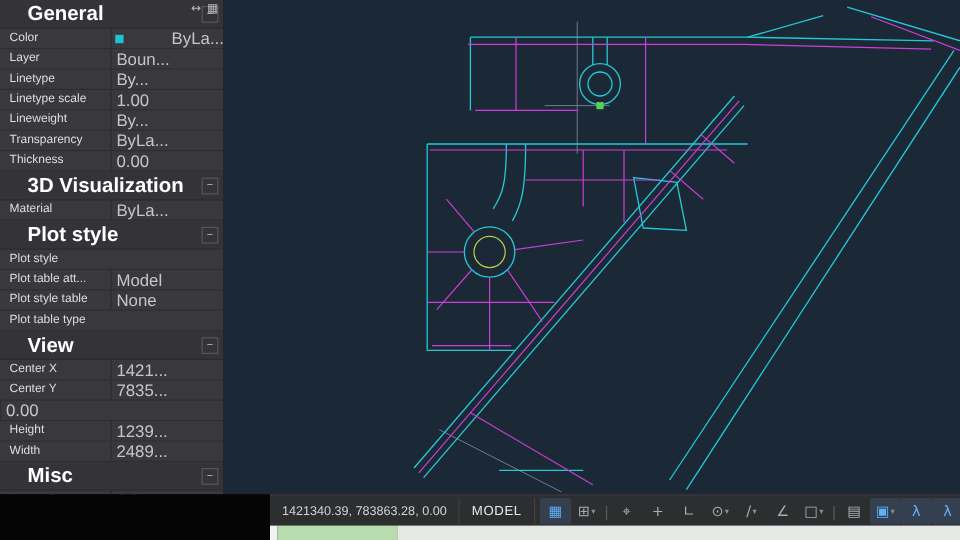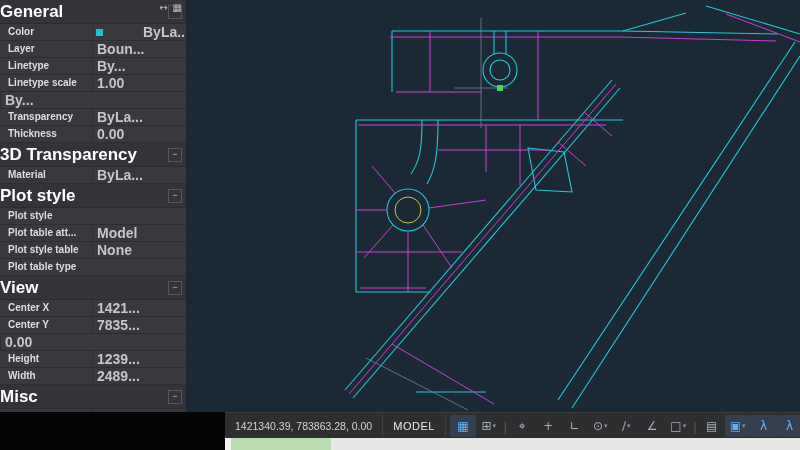--- a/index.html
+++ b/index.html
@@ -6,25 +6,25 @@
   .screen{position:relative;width:800px;height:450px;overflow:hidden;background:#0a0a0a;
           font-family:"Liberation Sans",sans-serif;}
 
   
   .palette{position:absolute;left:0;top:0;width:186px;height:412px;background:#39393d;
            overflow:hidden;border-right:1px solid #222;}
   .pal-toolbar{position:absolute;right:4px;top:3px;display:flex;gap:5px;z-index:5;}
   .pal-toolbar span{color:#b9babd;font-size:10px;font-family:"DejaVu Sans",sans-serif;line-height:10px;}
   .pal-header{height:23px;line-height:23px;background:#343438;display:flex;align-items:center;
               border-bottom:1px solid #2c2c30;position:relative;}
-  .pal-header-title{color:#ffffff;font-weight:bold;font-size:17px;padding-left:0;white-space:nowrap;
+  .pal-header-title{color:#ffffff;font-weight:bold;font-size:17px;padding-left:23px;white-space:nowrap;
                     overflow:hidden;flex:1;}
   .pal-collapse{width:12px;height:12px;margin-right:4px;border:1px solid #55565a;color:#c2c3c6;
                 font-size:9px;line-height:11px;text-align:center;flex:none;}
-  .pal-row{display:grid;grid-template-columns:92px 1fr;height:16px;border-bottom:1px solid rgba(0,0,0,.18);font-weight:bold;}
+  .pal-row{display:grid;grid-template-columns:92px 1fr;height:16px;border-bottom:1px solid rgba(0,0,0,.18);}
   .pal-label{color:#dededf;font-size:10px;line-height:16px;padding-left:8px;white-space:nowrap;
              overflow:hidden;}
   .pal-value-cell{border-left:1px solid #2e2e31;display:flex;align-items:center;overflow:hidden;gap:36px;}
   .pal-value{color:#c6c6c8;font-size:14px;line-height:16px;padding-left:4px;white-space:nowrap;
              overflow:hidden;}
   .swatch{width:7px;height:7px;margin-left:3px;flex:none;}
 
   
   .canvas{position:absolute;left:186px;top:0;width:614px;height:412px;background:var(--canvas,#1b2836);}
   .canvas svg{display:block;}
@@ -87,38 +87,39 @@
             <span class="pal-value">By...</span>
           </span>
         </div>
         <div class="pal-row">
           <span class="pal-label">Linetype scale</span>
           <span class="pal-value-cell">
             <span class="pal-value">1.00</span>
           </span>
         </div>
         <div class="pal-row">
+          <span class="pal-label">Lineweight</span>
           <span class="pal-value-cell">
             <span class="pal-value">By...</span>
           </span>
         </div>
         <div class="pal-row">
           <span class="pal-label">Transparency</span>
           <span class="pal-value-cell">
             <span class="pal-value">ByLa...</span>
           </span>
         </div>
         <div class="pal-row">
           <span class="pal-label">Thickness</span>
           <span class="pal-value-cell">
             <span class="pal-value">0.00</span>
           </span>
         </div>
         <div class="pal-header">
-          <span class="pal-header-title">3D Transparency</span>
+          <span class="pal-header-title">3D Visualization</span>
           <span class="pal-collapse">−</span>
         </div>
         <div class="pal-row">
           <span class="pal-label">Material</span>
           <span class="pal-value-cell">
             <span class="pal-value">ByLa...</span>
           </span>
         </div>
         <div class="pal-header">
           <span class="pal-header-title">Plot style</span>

